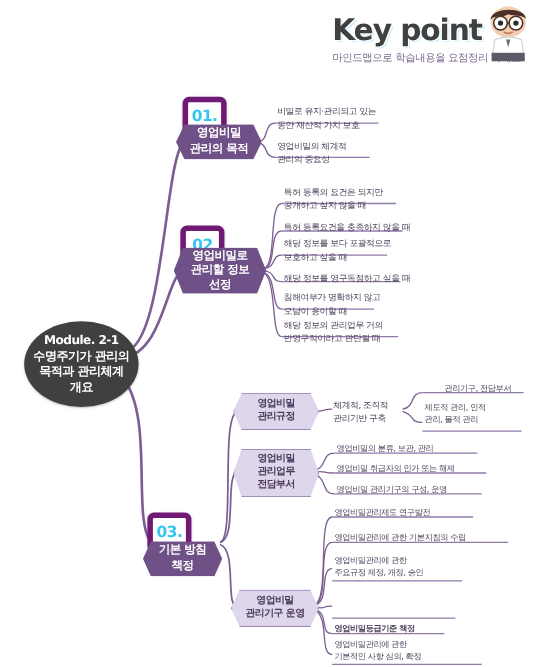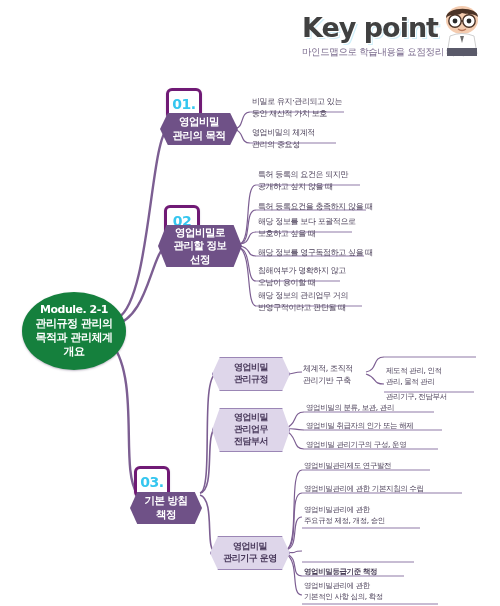--- a/index.html
+++ b/index.html
@@ -16,41 +16,41 @@
   .header{position:absolute;right:8px;top:4px;width:190px;height:56px;}
   .kp-logo{position:absolute;left:0;top:8px;font-size:27px;font-weight:bold;
     color:#404040;letter-spacing:-1px;font-family:"DejaVu Sans","Liberation Sans",sans-serif;
     text-shadow:1px 1px 0 #ffffff, 2px 2px 0 #cfeffa;}
   .kp-sub{position:absolute;left:0;top:42px;font-size:9.5px;color:#7a6a8d;letter-spacing:-0.4px;white-space:nowrap;}
   .mascot{position:absolute;right:2px;top:0px;width:56px;height:52px;}
 
   
   .center-node{
     position:absolute;left:22px;top:292px;width:104px;height:78px;
-    background:#15803d;border-radius:52px/39px;
+    background:#404040;border-radius:52px/39px;
     color:#ffffff;font-size:11px;font-weight:bold;line-height:1.28;
     display:flex;align-items:center;justify-content:center;text-align:center;
     letter-spacing:-0.5px;box-shadow:0 1px 2px rgba(80,60,100,.35);
   }
   .center-node span{display:block;}
 
   
   .hex{
     position:absolute;display:flex;align-items:center;justify-content:center;
     text-align:center;letter-spacing:-0.5px;line-height:1.3;
     clip-path:polygon(10% 0,90% 0,100% 50%,90% 100%,10% 100%,0 50%);
   }
   .hex.lvl1{background:#6f5187;color:#fff;font-size:10.5px;font-weight:bold;}
   .hex.lvl2{background:#ded6ea;color:#4a3a5c;font-size:9px;font-weight:bold;
     border:1px solid #9b86b5;}
 
   
   .badge{
     position:absolute;width:30px;height:26px;border-radius:6px;background:#ffffff;
-    border:3px solid #701a75;box-shadow:0 1px 2px rgba(120,100,140,.3);
+    border:5px solid #701a75;box-shadow:0 1px 2px rgba(120,100,140,.3);
     display:flex;align-items:center;justify-content:center;
     color:#35c6ef;font-weight:bold;font-size:14px;letter-spacing:-0.5px;
   }
 
   
   .leaf{
     position:absolute;font-size:8px;line-height:1.45;color:#4a3f58;
     letter-spacing:-0.4px;white-space:nowrap;
   }
   .leaf.tiny{font-size:7.5px;}
@@ -138,21 +138,21 @@
       <path d="M24,25 q4,3 8,0" stroke="#b8765a" stroke-width="1.3" fill="none"></path>
       <path d="M16,32 q12,-5 24,0 l3,18 l-30,0 Z" fill="#ffffff" stroke="#cfcfcf" stroke-width="1"></path>
       <path d="M26,32 l2,7 l2,-7 Z" fill="#6e6e6e"></path>
       <rect x="13" y="44" width="30" height="8" fill="#5a5a6a"></rect>
     </svg>
   </div>
 
   <div class="center-node">
     <div>
       <span>Module. 2-1</span>
-      <span>관리규정 관리의</span>
+      <span>수명주기가 관리의</span>
       <span>목적과 관리체계</span>
       <span>개요</span>
     </div>
   </div>
 
   <div class="badge" style="left:166px;top:88px;">01.</div>
   <div class="hex lvl1" style="left:160px;top:113px;width:78px;height:32px;">
     <div>
       <span>영업비밀</span><br>
       <span>관리의 목적</span>
@@ -210,21 +210,21 @@
   <div class="hex lvl2" style="left:212px;top:357px;width:76px;height:32px;">
     <div>
       <span>영업비밀</span><br>
       <span>관리규정</span>
     </div>
   </div>
   <div class="leaf" style="left:303px;top:363px;">
     <span>체계적, 조직적</span><br>
     <span>관리기반 구축</span>
   </div>
-  <div class="leaf tiny" style="left:386px;top:348px;margin-top:44px;">
+  <div class="leaf tiny" style="left:404px;top:348px;">
     <span>관리기구, 전담부서</span>
   </div>
   <div class="leaf tiny" style="left:386px;top:366px;">
     <span>제도적 관리, 인적</span><br>
     <span>관리, 물적 관리</span>
   </div>
 
   <div class="hex lvl2" style="left:212px;top:408px;width:76px;height:42px;">
     <div>
       <span>영업비밀</span><br>

